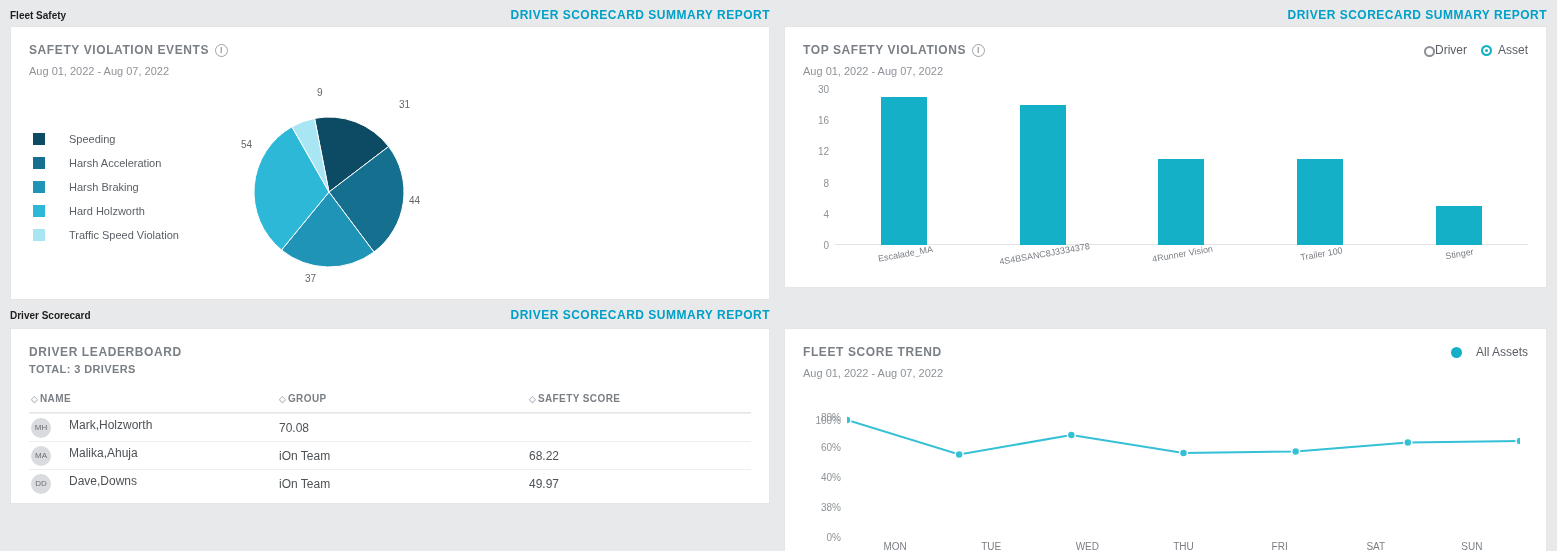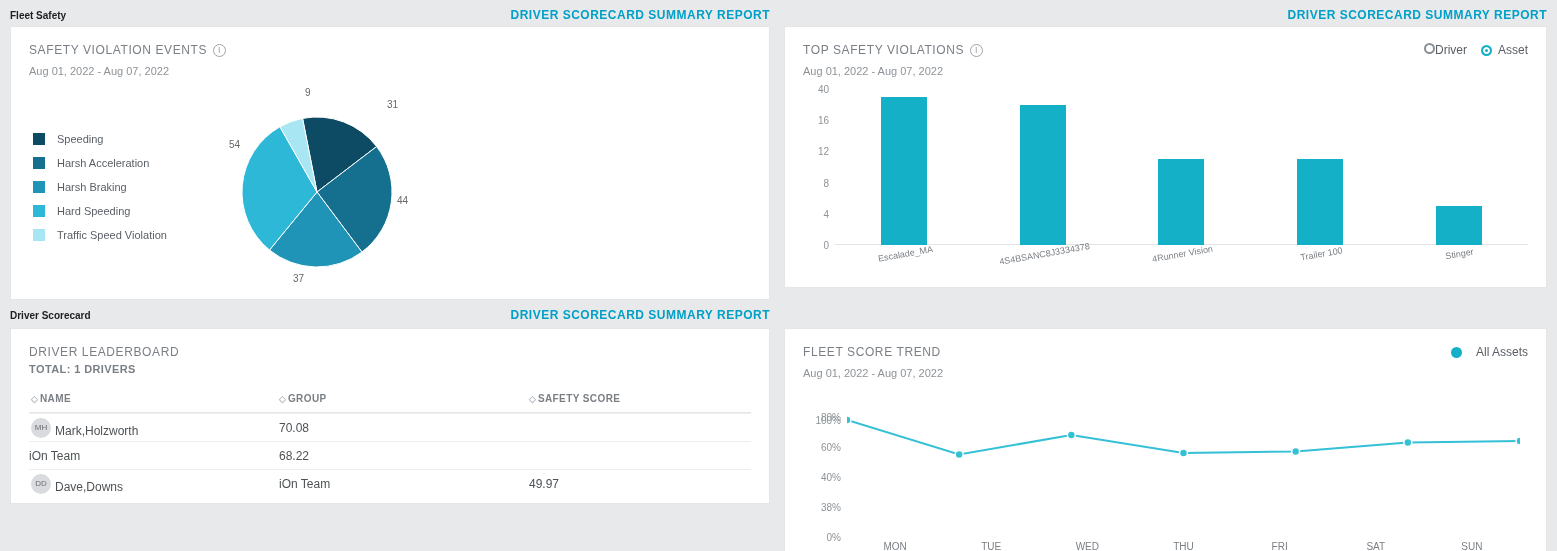--- a/index.html
+++ b/index.html
@@ -30,42 +30,42 @@
     color: #00a0c8; text-transform: uppercase; cursor: pointer;
   }
   .report-link.right-only { margin-left: auto; }
 
   
   .card {
     background: #fff; border: 1px solid #e6e6e6;
     padding: 16px 18px 12px 18px;
   }
   .card-title {
-    font-size: 12px; font-weight: 400; letter-spacing: .6px;
+    font-size: 12px; font-weight: 700; letter-spacing: .6px;
     color: #7a7f85; text-transform: uppercase;
     display: inline-flex; align-items: center; gap: 6px;
   }
   .card-title .info-icon {
     width: 13px; height: 13px; border: 1px solid #9ea3a8;
     border-radius: 50%; display: inline-flex; align-items:center; justify-content:center;
     font-size: 9px; color:#9ea3a8; line-height:1;
   }
   .card-sub {
     font-size: 11px; color: #8d9398; margin-top: 8px;
   }
   .card-head-row {
     display:flex; align-items:flex-start; justify-content:space-between;
   }
   .legend-right { display:flex; align-items:center; gap:14px; font-size:12px; color:#5b6066; }
   .legend-right .dot { width:11px; height:11px; border-radius:50%; display:inline-block; }
 
   
   .pie-body { display:flex; align-items:center; gap:30px; padding-top:10px; }
   .pie-legend { display:flex; flex-direction:column; gap:12px; font-size:11px; color:#5b6066; padding-left:4px;}
-  .pie-legend .row-l { display:flex; align-items:center; gap:12px; }
+  .pie-legend .row-l { display:flex; align-items:center; gap:24px; }
   .pie-legend .sw { width:12px; height:12px; display:inline-block; }
   .pie-wrap { position:relative; width:280px; height:200px; }
   .pie-label { position:absolute; font-size:10px; color:#666; }
 
   
   .bar-area { position:relative; height:190px; margin-top:8px; }
   .bar-grid { position:absolute; left:32px; right:0; top:4px; bottom:30px;
               border-bottom:1px solid #e2e4e6; }
   .bar-ylab { position:absolute; left:0; width:26px; text-align:right; font-size:10px; color:#8d9398; transform:translateY(-50%);}
   .bars { position:absolute; left:32px; right:0; top:4px; bottom:30px; display:flex; align-items:flex-end;}
@@ -77,21 +77,21 @@
 
   
   .lead-card { padding:16px 18px 6px 18px; }
   .lead-title2 { font-size:11px; font-weight:700; letter-spacing:.4px; color:#7a7f85; margin-top:4px;}
   .lead-table { width:100%; margin-top:10px; }
   .lead-head, .lead-row { display:flex; align-items:center; border-top:1px solid #eceef0; }
   .lead-head { border-top:none; border-bottom:1px solid #e3e5e7; height:28px; }
   .lead-head .th { font-size:10px; font-weight:700; letter-spacing:.4px; color:#7a7f85;
                     display:flex; align-items:center; gap:4px;}
   .lead-row { height:28px; font-size:12px; color:#4d5256; }
-  .c-name { flex:0 0 250px; padding-left:2px; display:flex; align-items:flex-end; gap:4px;}
+  .c-name { flex:0 0 250px; padding-left:2px; display:flex; align-items:flex-start; gap:18px;}
   .c-group { flex:0 0 250px; }
   .c-score { flex:1 1 auto; }
   .sort-icon { font-size:9px; color:#b7bcc1; letter-spacing:-2px; }
   .avatar { width:20px; height:20px; border-radius:50%; background:#d9dbde; color:#6a6f74;
             font-size:8px; display:inline-flex; align-items:center; justify-content:center; }
 
   
   .line-area { position:relative; height:180px; margin-top:4px; }
   .line-grid { position:absolute; left:44px; right:8px; top:4px; bottom:26px;
                 }
@@ -139,21 +139,21 @@
             <div class="row-l">
                 <span class="sw" style="background:#156f8f"></span>
                 <span>Harsh Acceleration</span>
               </div>
             <div class="row-l">
                 <span class="sw" style="background:#1f94b6"></span>
                 <span>Harsh Braking</span>
               </div>
             <div class="row-l">
                 <span class="sw" style="background:#2cb8d6"></span>
-                <span>Hard Speeding</span>
+                <span>Hard Holzworth</span>
               </div>
             <div class="row-l">
                 <span class="sw" style="background:#a7e6f2"></span>
                 <span>Traffic Speed Violation</span>
               </div>
           </div>
           <div class="pie-wrap">
             <svg id="pieSvg" width="280" height="200" viewBox="0 0 280 200">
                 <path d="M 120 105 L 105.54984259422883 31.40521111553865 A 75 75 0 0 1 179.6310354429614 59.512203702528296 Z" fill="#0d4a63" stroke="#fff" stroke-width="1"></path>
                 <path d="M 120 105 L 179.6310354429614 59.512203702528296 A 75 75 0 0 1 164.9507241396468 165.0369252986974 Z" fill="#156f8f" stroke="#fff" stroke-width="1"></path>
@@ -175,21 +175,21 @@
       <div class="card">
         <div class="card-head-row">
           <div>
             <div class="card-title">
               <span>TOP SAFETY VIOLATIONS</span>
               <span class="info-icon">i</span>
             </div>
             <div class="card-sub">Aug 01, 2022 - Aug 07, 2022</div>
           </div>
           <div class="legend-right">
-            <span style="display:inline-flex;align-items:flex-start;gap:0;">
+            <span style="display:inline-flex;align-items:flex-end;gap:0;">
               <span class="dot" style="border:2px solid #8a8f94; background:#fff;"></span>
               <span>Driver</span>
             </span>
             <span style="display:inline-flex;align-items:center;gap:6px;">
               <span class="dot" style="border:2px solid #13b0c8; background:#13b0c8; box-shadow: inset 0 0 0 2px #fff;"></span>
               <span>Asset</span>
             </span>
           </div>
         </div>
 
@@ -218,21 +218,21 @@
               <div class="lab">4Runner Vision</div>
               <div class="lab">Trailer 100</div>
               <div class="lab">Stinger</div>
             </div>
           <div id="barYLabs">
               <div class="bar-ylab" style="top: 160px;">0</div>
               <div class="bar-ylab" style="top: 128.8px;">4</div>
               <div class="bar-ylab" style="top: 97.6px;">8</div>
               <div class="bar-ylab" style="top: 66.4px;">12</div>
               <div class="bar-ylab" style="top: 35.2px;">16</div>
-              <div class="bar-ylab" style="top: 4px;">40</div>
+              <div class="bar-ylab" style="top: 4px;">30</div>
             </div>
         </div>
       </div>
     </div>
   </div>
 
   <div class="sect-gap"></div>
 
   <div class="row">
     <div class="col-left">
@@ -244,21 +244,21 @@
     <div class="col-right">
         <div class="sect-header" style="height:22px"></div>
       </div>
   </div>
 
   <div class="row">
 
     <div class="col-left">
       <div class="card lead-card">
         <div class="card-title">DRIVER LEADERBOARD</div>
-        <div class="lead-title2">TOTAL: 1 DRIVERS</div>
+        <div class="lead-title2">TOTAL: 3 DRIVERS</div>
 
         <div class="lead-table">
           <div class="lead-head">
             <div class="th c-name">
               <span class="sort-icon">◇</span>
               <span>NAME</span>
             </div>
             <div class="th c-group">
               <span class="sort-icon">◇</span>
               <span>GROUP</span>
@@ -270,20 +270,24 @@
           </div>
           <div id="leadRows">
               <div class="lead-row">
                 <div class="c-name">
                   <span class="avatar">MH</span>
                   <span>Mark,Holzworth</span>
                 </div>
                 <div class="c-score">70.08</div>
               </div>
               <div class="lead-row">
+                <div class="c-name">
+                  <span class="avatar">MA</span>
+                  <span>Malika,Ahuja</span>
+                </div>
                 <div class="c-group">iOn Team</div>
                 <div class="c-score">68.22</div>
               </div>
               <div class="lead-row">
                 <div class="c-name">
                   <span class="avatar">DD</span>
                   <span>Dave,Downs</span>
                 </div>
                 <div class="c-group">iOn Team</div>
                 <div class="c-score">49.97</div>

